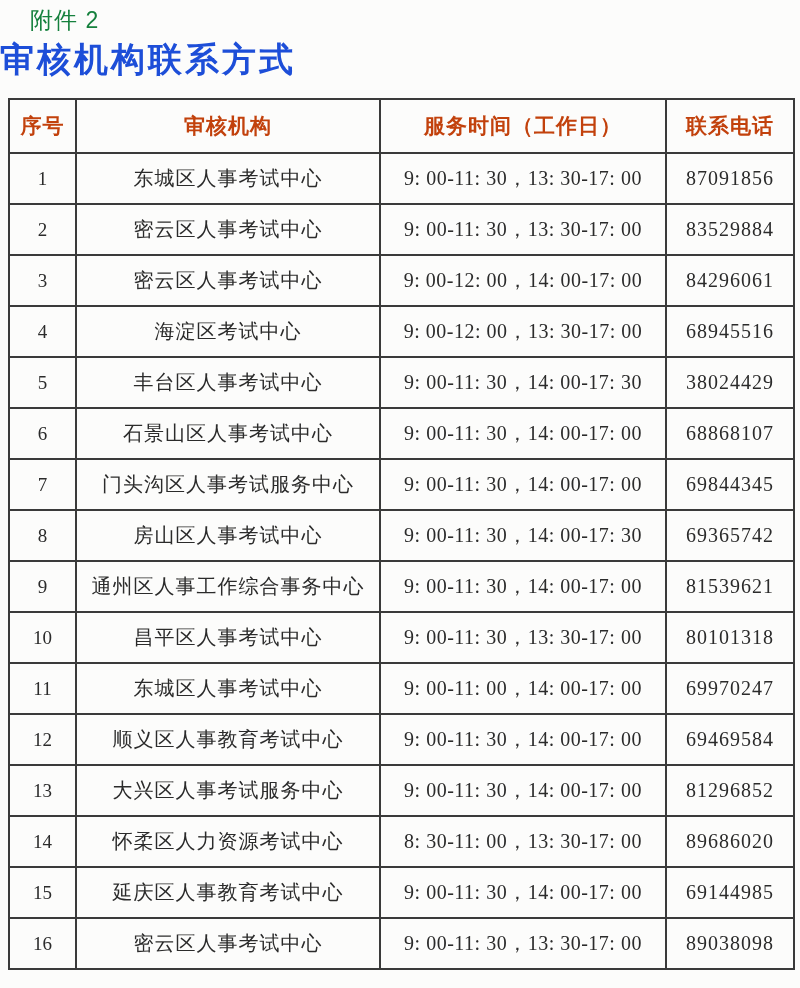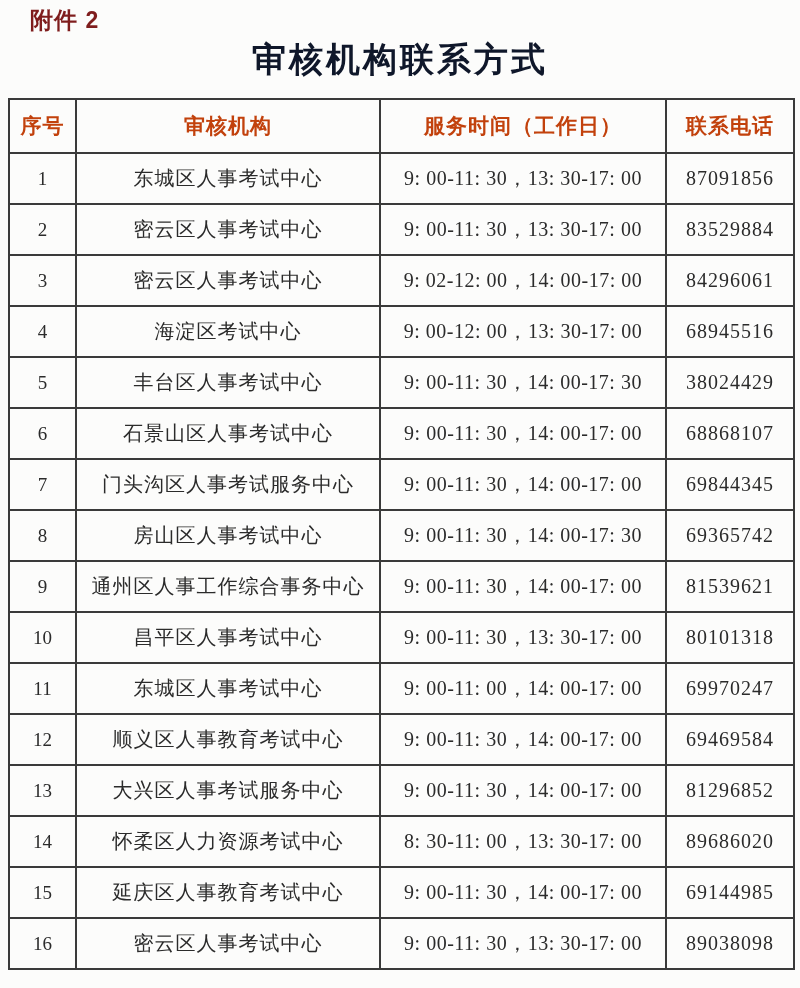--- a/index.html
+++ b/index.html
@@ -13,34 +13,34 @@
     background: #fcfcfb;
     color: #2b2b2b;
     font-family: "Liberation Serif", "DejaVu Serif", serif;
     overflow: hidden;
   }
   .attachment-label {
     position: absolute;
     left: 30px;
     top: 5px;
     font-size: 23px;
-    font-weight: 700;
+    font-weight: 400;
     font-family: "Liberation Sans", "DejaVu Sans", sans-serif;
-    color: #7f1d1d;
+    color: #15803d;
     letter-spacing: 1px;
   }
   .page-title {
     position: absolute;
     top: 37px;
     left: 0;
     width: 100%;
-    text-align: center;
+    text-align: left;
     font-size: 34px;
     font-weight: 700;
-    color: #0f172a;
+    color: #1d4ed8;
     letter-spacing: 3px;
   }
   table.contact-table {
     position: absolute;
     left: 8px;
     top: 98px;
     width: 785px;
     border-collapse: collapse;
     table-layout: fixed;
   }
@@ -106,21 +106,21 @@
         </tr>
         <tr>
           <td class="cell-no">2</td>
           <td class="cell-agency">密云区人事考试中心</td>
           <td class="cell-hours">9: 00-11: 30，13: 30-17: 00</td>
           <td class="cell-phone">83529884</td>
         </tr>
         <tr>
           <td class="cell-no">3</td>
           <td class="cell-agency">密云区人事考试中心</td>
-          <td class="cell-hours">9: 02-12: 00，14: 00-17: 00</td>
+          <td class="cell-hours">9: 00-12: 00，14: 00-17: 00</td>
           <td class="cell-phone">84296061</td>
         </tr>
         <tr>
           <td class="cell-no">4</td>
           <td class="cell-agency">海淀区考试中心</td>
           <td class="cell-hours">9: 00-12: 00，13: 30-17: 00</td>
           <td class="cell-phone">68945516</td>
         </tr>
         <tr>
           <td class="cell-no">5</td>

